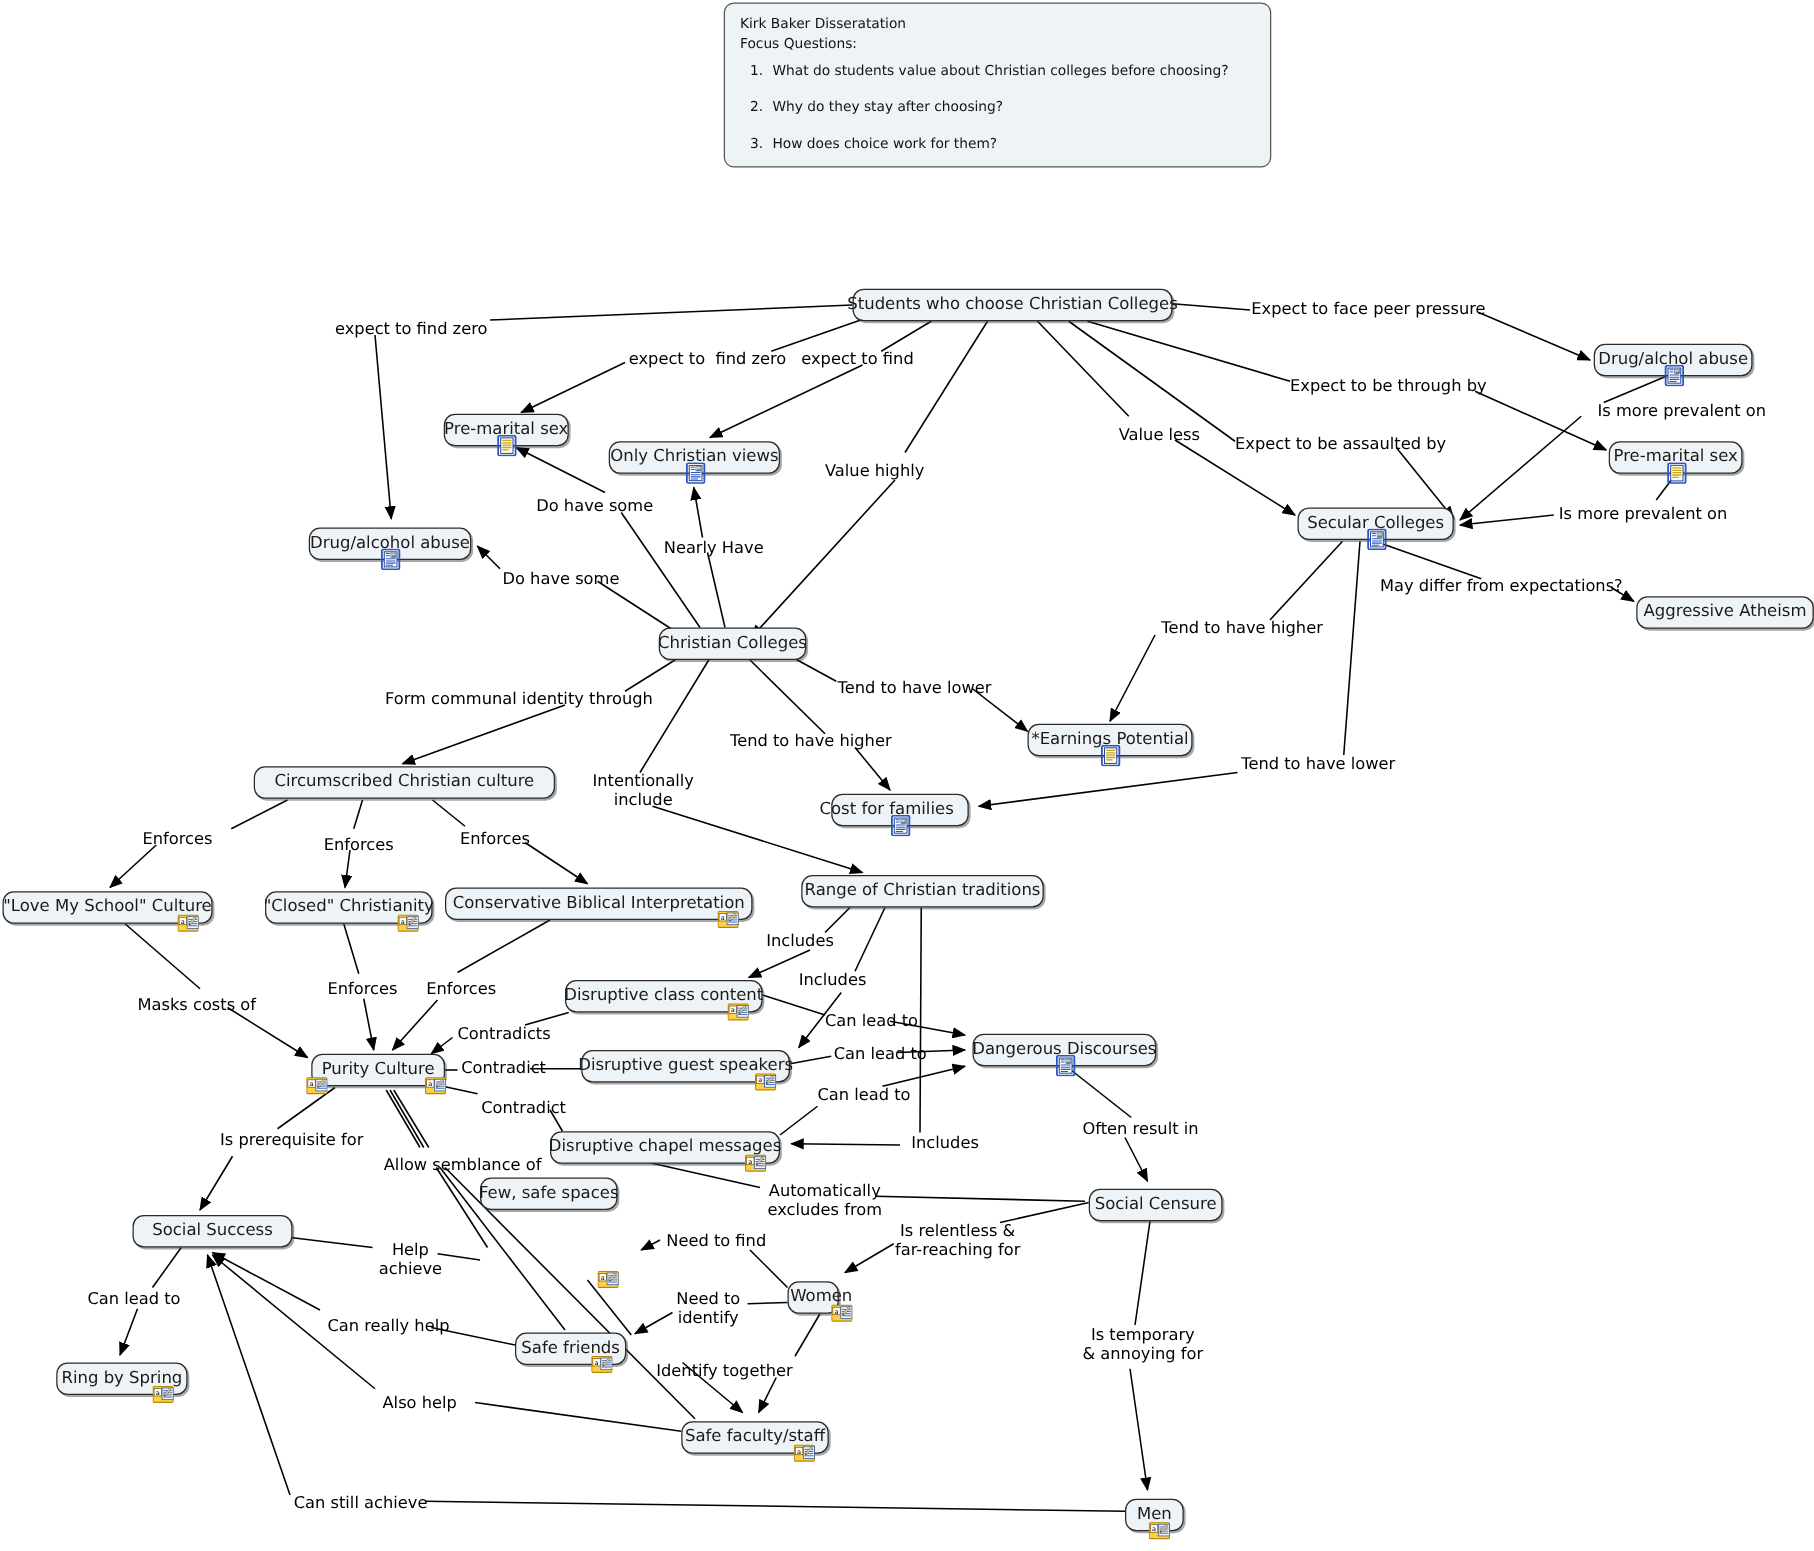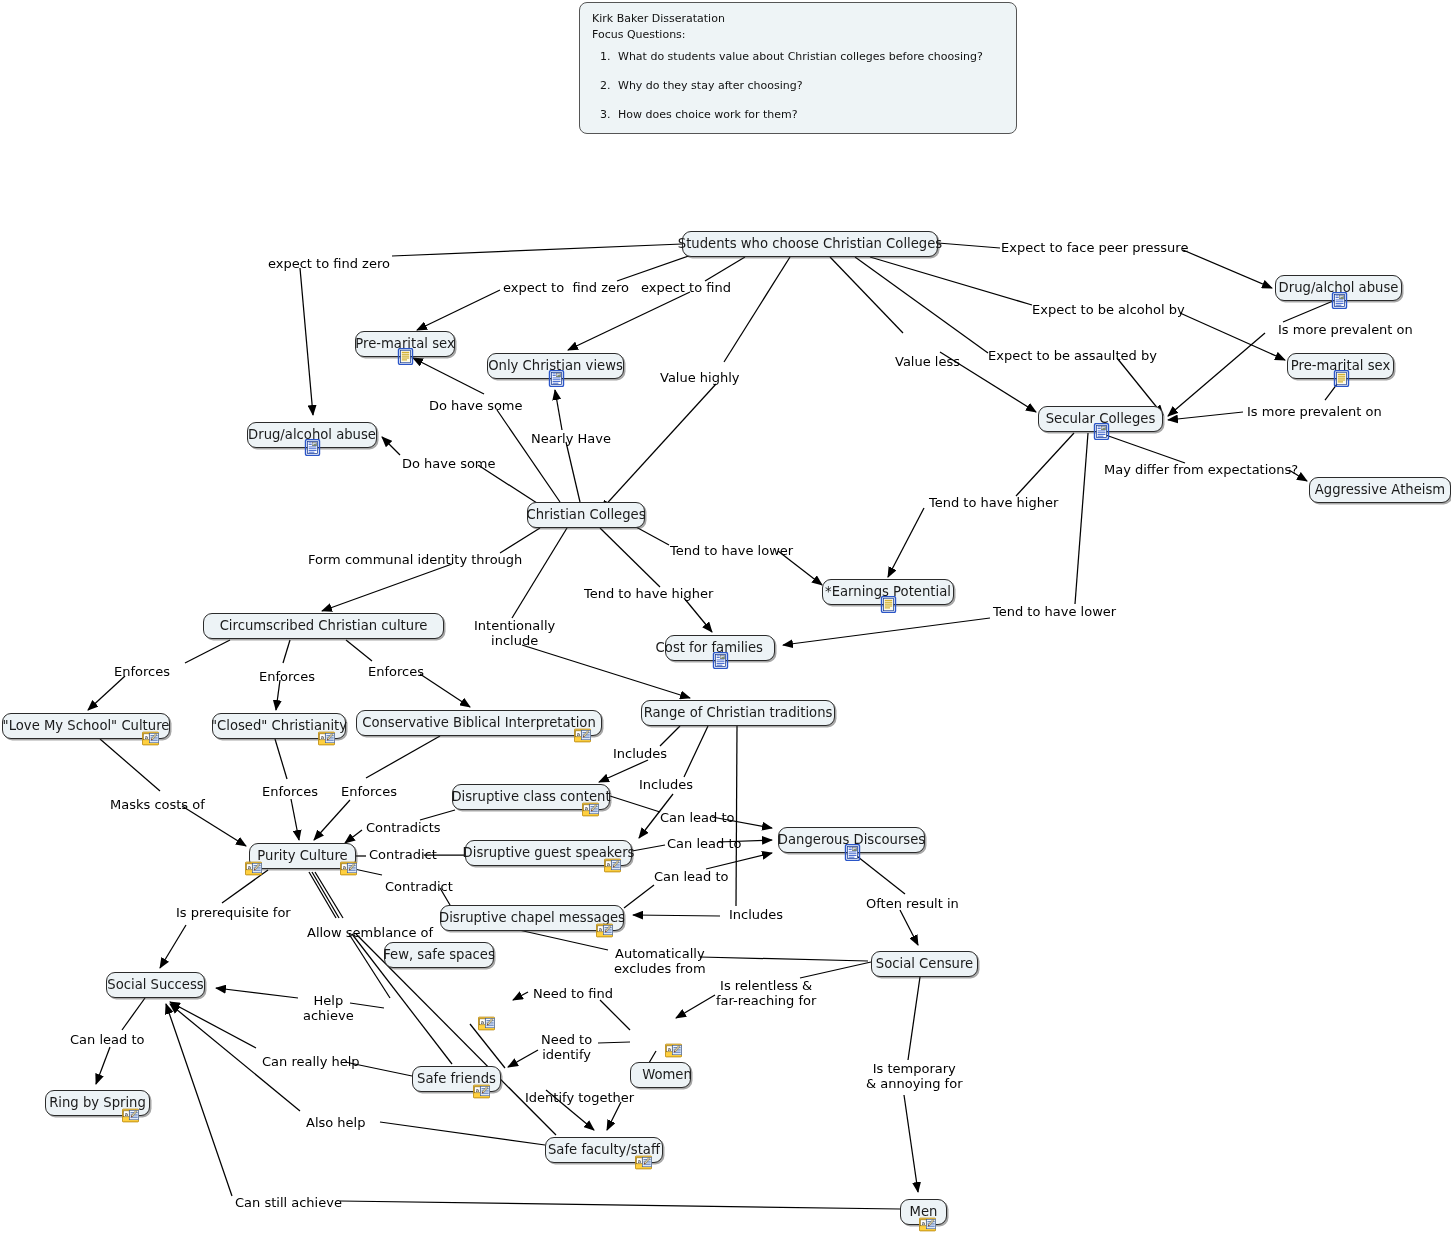--- a/index.html
+++ b/index.html
@@ -597,21 +597,21 @@
           </g>
           <g transform="rotate(40 13 7)">
             <rect x="12.2" y="1.2" width="1.9" height="8" fill="#d8d0b0" stroke="#6b5a2a" stroke-width="0.5"></rect>
             <path d="M12.2,9.2 L13.15,11.2 L14.1,9.2 Z" fill="#7a2b14"></path>
           </g>
         </svg>
       </div>
       <div class="node" style="left: 871px; top: 951px; width: 107px;">
         <span>Social Censure</span>
       </div>
-      <div class="node" style="left: 106px; top: 972px; width: 99px;">
+      <div class="node" style="left: 106px; top: 972px; width: 128px;">
         <span>Social Success</span>
       </div>
       <div class="node" style="left: 384px; top: 942px; width: 110px;">
         <span>Few, safe spaces</span>
       </div>
       <div class="ico" style="left: 478px; top: 1015px;">
         <svg viewBox="0 0 20 16" xmlns="http://www.w3.org/2000/svg">
           <rect x="0.5" y="0.5" width="19" height="15" rx="1" fill="#ffd040" stroke="#b8860b"></rect>
           <rect x="1.5" y="2.5" width="7" height="7" fill="#fff" stroke="#7a5a00" stroke-width="0.7"></rect>
           <text x="5" y="8.6" font-size="6.2" text-anchor="middle" fill="#000" font-family="DejaVu Sans">a</text>
@@ -621,21 +621,21 @@
             <line x1="10" y1="6.5" x2="18.5" y2="6.5"></line>
             <line x1="10" y1="8.5" x2="18.5" y2="8.5"></line>
             <line x1="10" y1="10.5" x2="18.5" y2="10.5"></line>
           </g>
           <g transform="rotate(40 13 7)">
             <rect x="12.2" y="1.2" width="1.9" height="8" fill="#d8d0b0" stroke="#6b5a2a" stroke-width="0.5"></rect>
             <path d="M12.2,9.2 L13.15,11.2 L14.1,9.2 Z" fill="#7a2b14"></path>
           </g>
         </svg>
       </div>
-      <div class="node" style="left: 630px; top: 1062px; width: 61px; padding-left: 24px;">
+      <div class="node" style="left: 630px; top: 1025px; width: 41px; padding-left: 24px;">
         <span>Women</span>
       </div>
       <div class="ico" style="left: 665px; top: 1042px;">
         <svg viewBox="0 0 20 16" xmlns="http://www.w3.org/2000/svg">
           <rect x="0.5" y="0.5" width="19" height="15" rx="1" fill="#ffd040" stroke="#b8860b"></rect>
           <rect x="1.5" y="2.5" width="7" height="7" fill="#fff" stroke="#7a5a00" stroke-width="0.7"></rect>
           <text x="5" y="8.6" font-size="6.2" text-anchor="middle" fill="#000" font-family="DejaVu Sans">a</text>
           <rect x="9" y="2" width="10.5" height="11" fill="#f2f7ff" stroke="#2a55a5" stroke-width="0.7"></rect>
           <g stroke="#2a55a5" stroke-width="0.8">
             <line x1="10" y1="4.5" x2="18.5" y2="4.5"></line>
@@ -733,22 +733,22 @@
           </g>
         </svg>
       </div>
     </div>
 
   <div id="labels-root">
       <div class="elabel" style="left: 268px; top: 257px;">expect to find zero</div>
       <div class="elabel" style="left: 503px; top: 281px;">expect to  find zero</div>
       <div class="elabel" style="left: 641px; top: 281px;">expect to find</div>
       <div class="elabel" style="left: 1001px; top: 241px;">Expect to face peer pressure</div>
-      <div class="elabel" style="left: 1032px; top: 303px;">Expect to be alcohol by</div>
-      <div class="elabel" style="left: 895px; top: 355px;">Value less</div>
+      <div class="elabel" style="left: 1032px; top: 303px;">Expect to be through by</div>
+      <div class="elabel" style="left: 895px; top: 342px;">Value less</div>
       <div class="elabel" style="left: 988px; top: 349px;">Expect to be assaulted by</div>
       <div class="elabel" style="left: 1278px; top: 323px;">Is more prevalent on</div>
       <div class="elabel" style="left: 660px; top: 371px;">Value highly</div>
       <div class="elabel" style="left: 429px; top: 399px;">Do have some</div>
       <div class="elabel" style="left: 1247px; top: 405px;">Is more prevalent on</div>
       <div class="elabel" style="left: 531px; top: 432px;">Nearly Have</div>
       <div class="elabel" style="left: 402px; top: 457px;">Do have some</div>
       <div class="elabel" style="left: 1104px; top: 463px;">May differ from expectations?</div>
       <div class="elabel" style="left: 929px; top: 496px;">Tend to have higher</div>
       <div class="elabel" style="left: 670px; top: 544px;">Tend to have lower</div>

